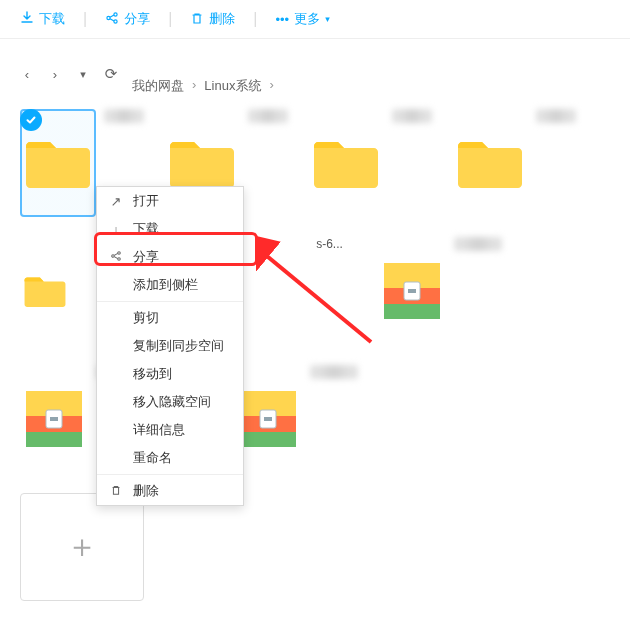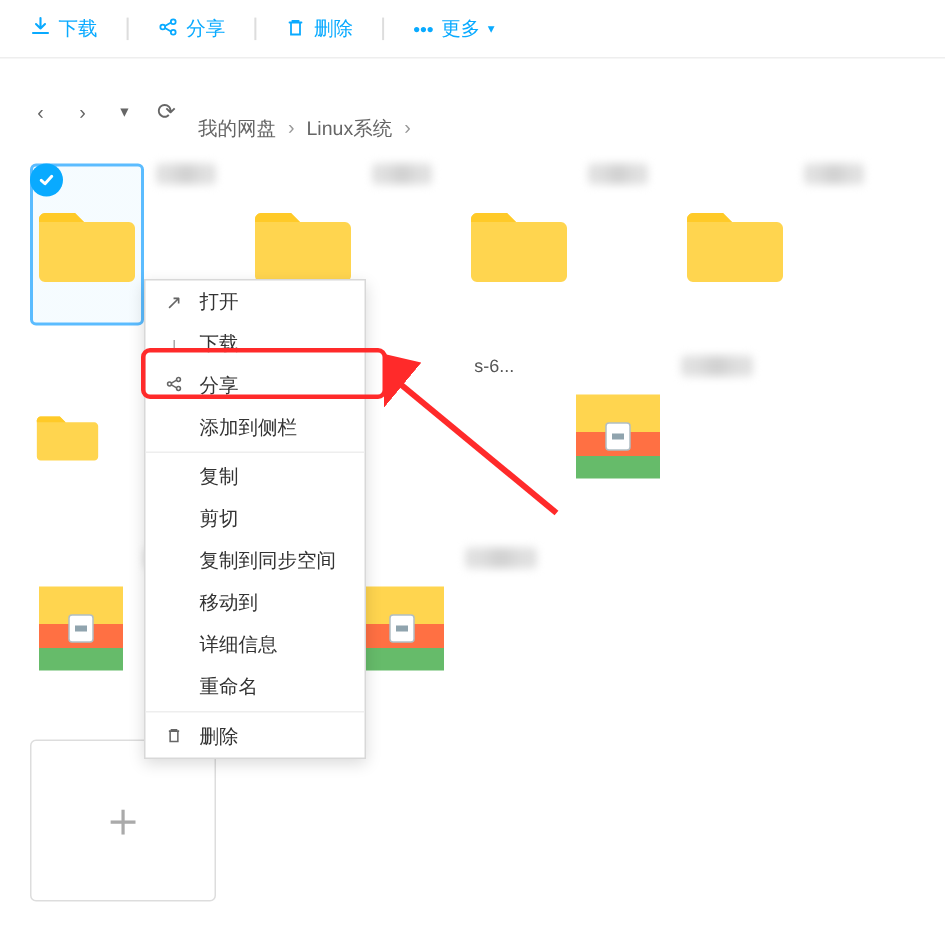--- a/index.html
+++ b/index.html
@@ -232,33 +232,33 @@
         </svg></span>
       <span>分享</span>
     </div>
   <div class="ctx-item">
       <span class="ctx-icon"></span>
       <span>添加到侧栏</span>
     </div>
   <div class="ctx-sep"></div>
   <div class="ctx-item">
       <span class="ctx-icon"></span>
-      <span>复制</span>
-    </div>
-  <div class="ctx-item">
-      <span class="ctx-icon"></span>
       <span>剪切</span>
     </div>
   <div class="ctx-item">
       <span class="ctx-icon"></span>
       <span>复制到同步空间</span>
     </div>
   <div class="ctx-item">
       <span class="ctx-icon"></span>
       <span>移动到</span>
+    </div>
+  <div class="ctx-item">
+      <span class="ctx-icon"></span>
+      <span>移入隐藏空间</span>
     </div>
   <div class="ctx-item">
       <span class="ctx-icon"></span>
       <span>详细信息</span>
     </div>
   <div class="ctx-item">
       <span class="ctx-icon"></span>
       <span>重命名</span>
     </div>
   <div class="ctx-sep"></div>

